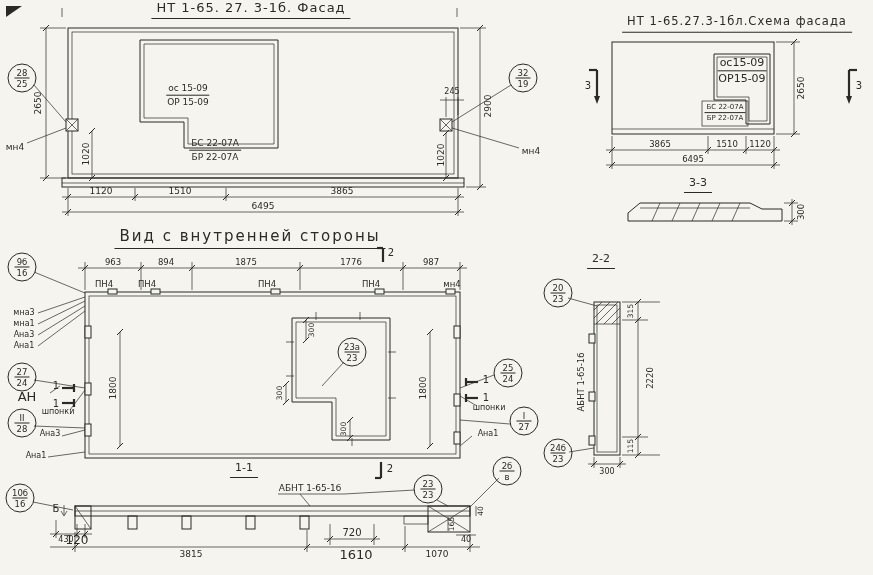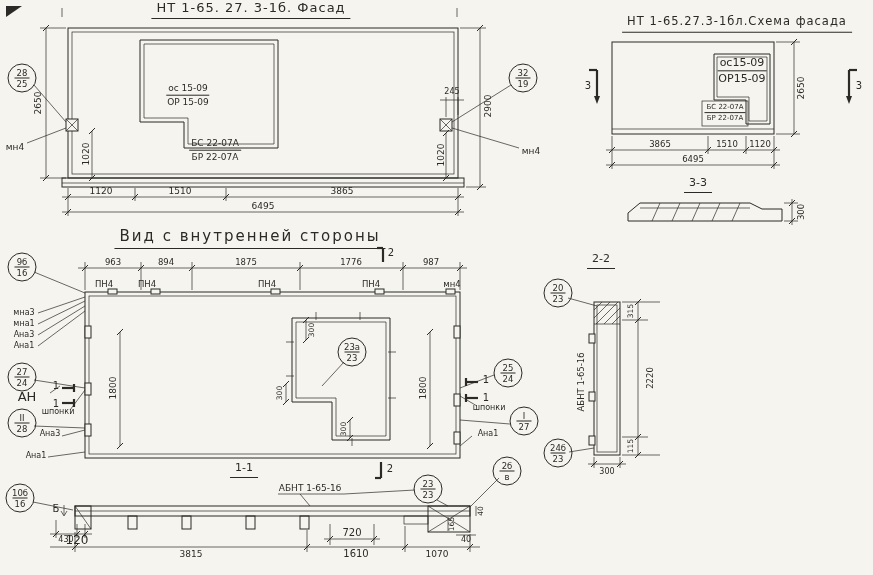--- a/index.html
+++ b/index.html
@@ -457,20 +457,20 @@
     <span class="d">в</span>
   </div>
   <div class="co" style="left:20px;top:498px">
     <span>10б</span>
     <span class="d">16</span>
   </div>
   <span class="lb" style="left:56px;top:509px;font-size:10px">Б</span>
   <span class="lb" style="left:66px;top:540px;font-size:8px">430</span>
   <span class="lb" style="left:77px;top:540px;font-size:12px">120</span>
   <span class="lb" style="left:191px;top:554px;font-size:9px">3815</span>
-  <span class="lb" style="left:356px;top:554px;font-size:10px">1610</span>
+  <span class="lb" style="left:356px;top:554px;font-size:13px">1610</span>
   <span class="lb" style="left:352px;top:533px;font-size:10px">720</span>
   <span class="lb" style="left:437px;top:554px;font-size:9px">1070</span>
   <span class="lb v" style="left:452px;top:524px;font-size:7.5px">165</span>
   <span class="lb" style="left:466px;top:540px;font-size:8px">40</span>
   <span class="lb v" style="left:481px;top:511px;font-size:7.5px">40</span>
 
 </div>
 
 </body></html>

